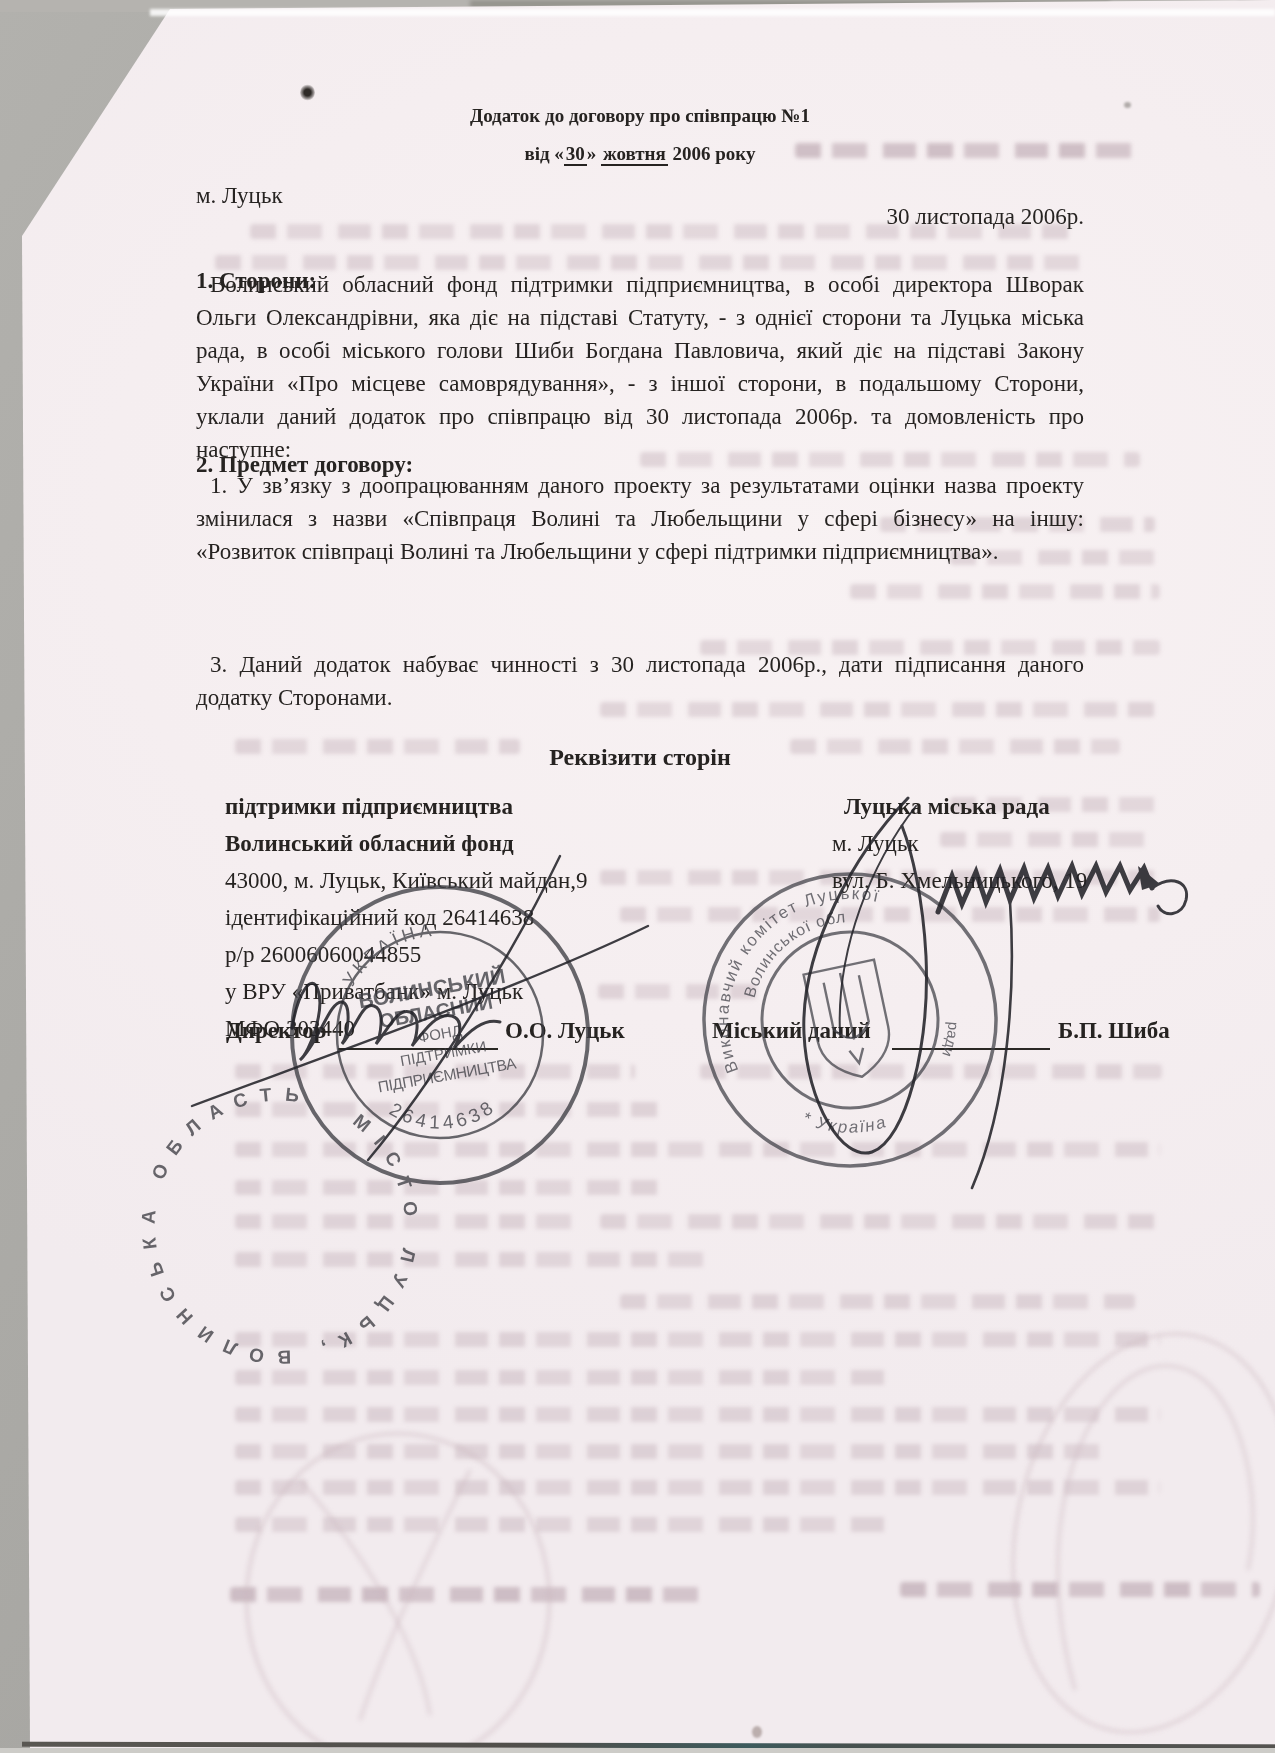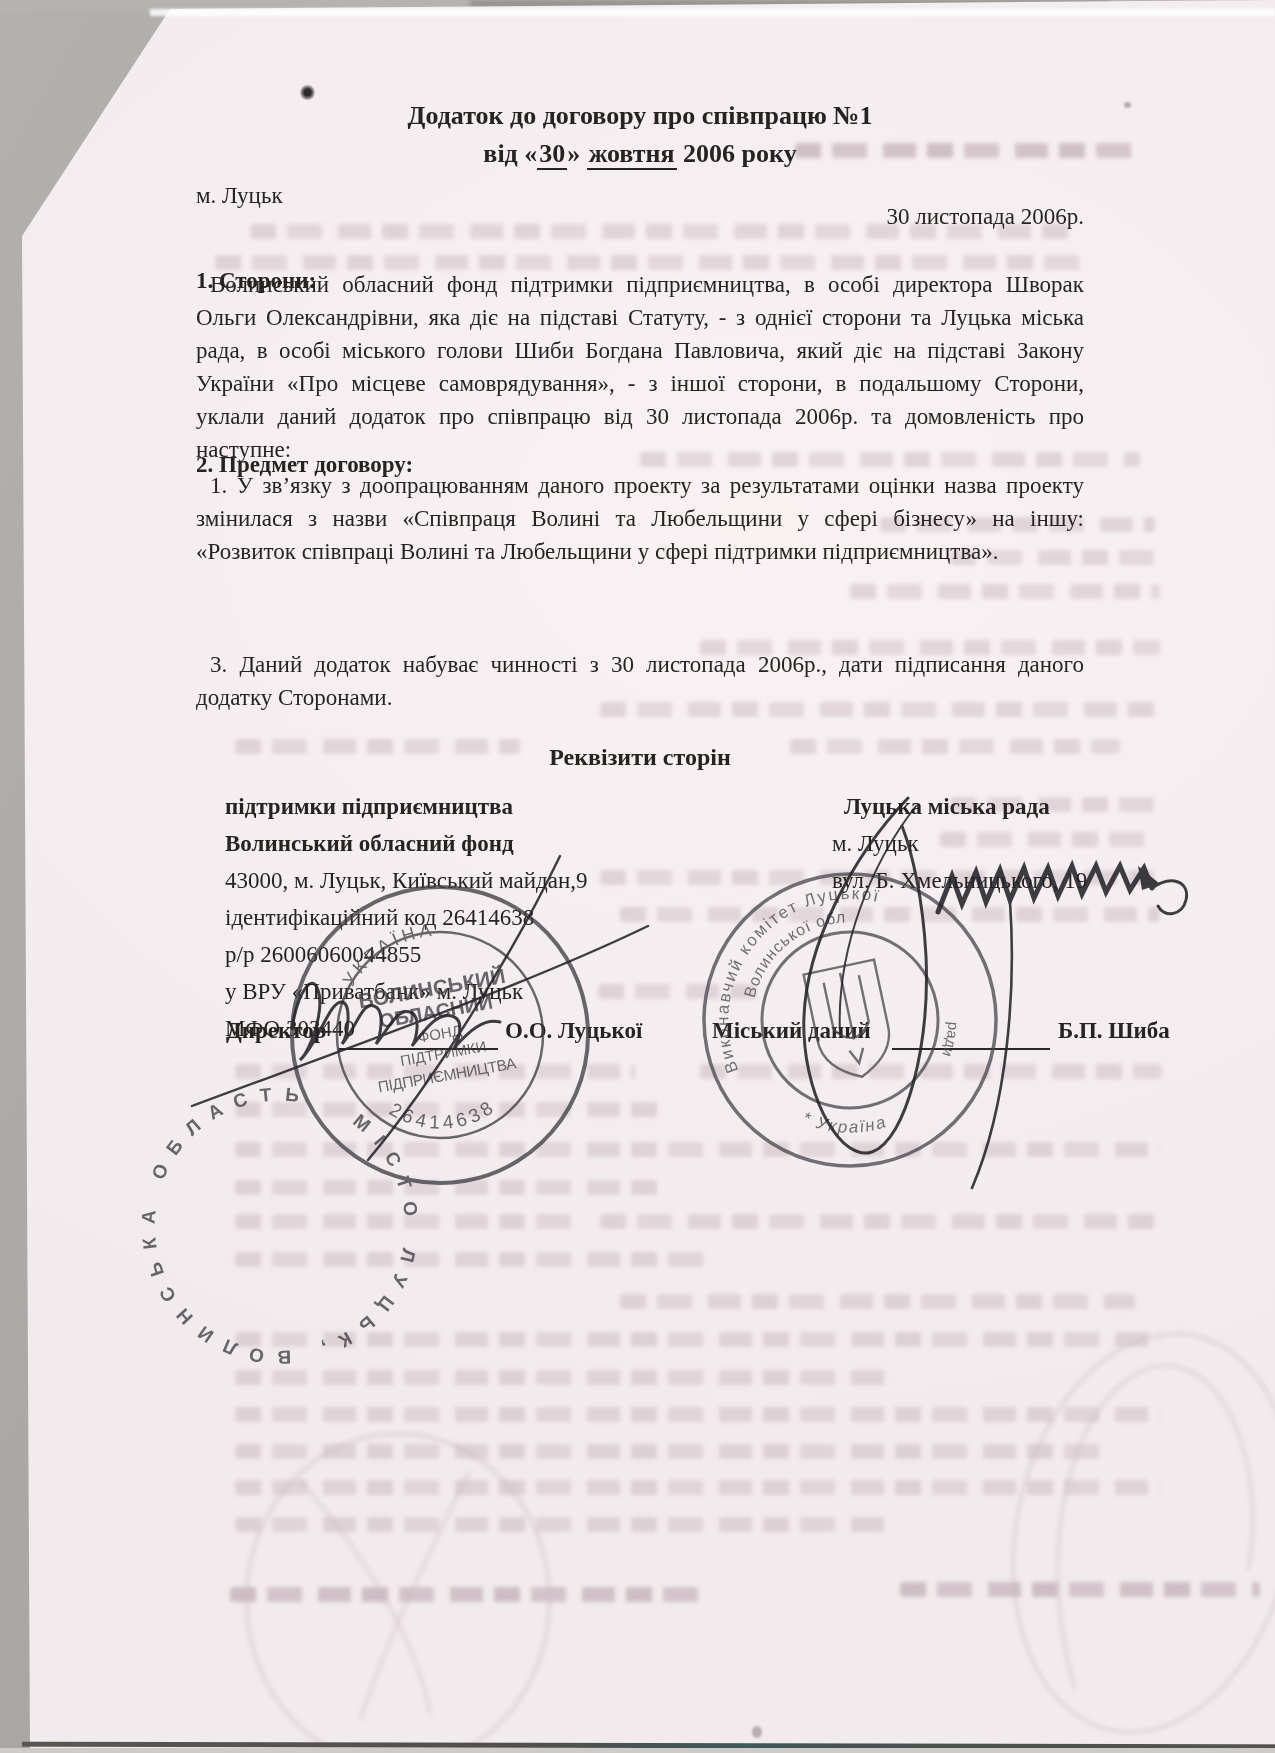--- a/index.html
+++ b/index.html
@@ -24,21 +24,21 @@
   .smudge{position:absolute;height:15px;border-radius:4px;filter:blur(2px);opacity:.5;
          background:repeating-linear-gradient(90deg,
             rgba(176,152,163,.65) 0 26px,rgba(176,152,163,0) 26px 37px,
             rgba(176,152,163,.55) 37px 72px,rgba(176,152,163,0) 72px 88px,
             rgba(176,152,163,.6) 88px 121px,rgba(176,152,163,0) 121px 132px);}
   .smudge.d{opacity:.85;}
   .faint-ellipse{position:absolute;border:3px solid rgba(203,182,190,.55);border-radius:50%;
          filter:blur(2.5px);}
   
   .tx{position:absolute;}
-  .title{left:196px;width:888px;text-align:center;font-weight:bold;font-size:26px;line-height:38px;}
+  .title{left:196px;width:888px;text-align:center;font-weight:bold;font-size:19px;line-height:38px;}
   .ud{border-bottom:2px solid #262321;padding:0 2px;}
   .body-just{left:196px;width:888px;font-size:23px;line-height:33px;text-align:justify;}
   .ind{text-indent:14px;}
   .bold{font-weight:bold;}
   .fs23{font-size:23px;}
   .sig-line{position:absolute;height:2px;background:#2a2824;}
   .speck{position:absolute;border-radius:50%;}
   svg{position:absolute;overflow:visible;}
   svg text{font-family:"Liberation Sans",sans-serif;}
 </style>
@@ -131,21 +131,21 @@
   </div>
 
   <div class="tx" style="left:832px;top:788px;width:260px;font-size:23px;line-height:37px;">
     <div class="bold" style="padding-left:12px;">Луцька міська рада</div>
     <div>м. Луцьк</div>
     <div>вул. Б. Хмельницького, 19</div>
   </div>
 
   <div class="tx bold fs23" style="left:226px;top:1018px;">Директор</div>
   <div class="sig-line" style="left:338px;top:1048px;width:160px;"></div>
-  <div class="tx bold fs23" style="left:505px;top:1018px;">О.О. Луцької</div>
+  <div class="tx bold fs23" style="left:505px;top:1018px;">О.О. Луцьк</div>
   <div class="tx bold fs23" style="left:712px;top:1018px;">Міський даний</div>
   <div class="sig-line" style="left:892px;top:1048px;width:158px;"></div>
   <div class="tx bold fs23" style="left:1058px;top:1018px;">Б.П. Шиба</div>
 
   <svg style="left:280px;top:875px;opacity:.78;" width="320" height="320" viewBox="-160 -160 320 320">
     <defs>
       <path id="lring" d="M -102.4,71.7 A 125,125 0 1 1 -102.5,71.6"></path>
       <path id="lukr" d="M -85,-52 A 100,100 0 0 1 85,-52"></path>
       <path id="lcode" d="M -70,62 A 93,93 0 0 0 70,62"></path>
     </defs>

